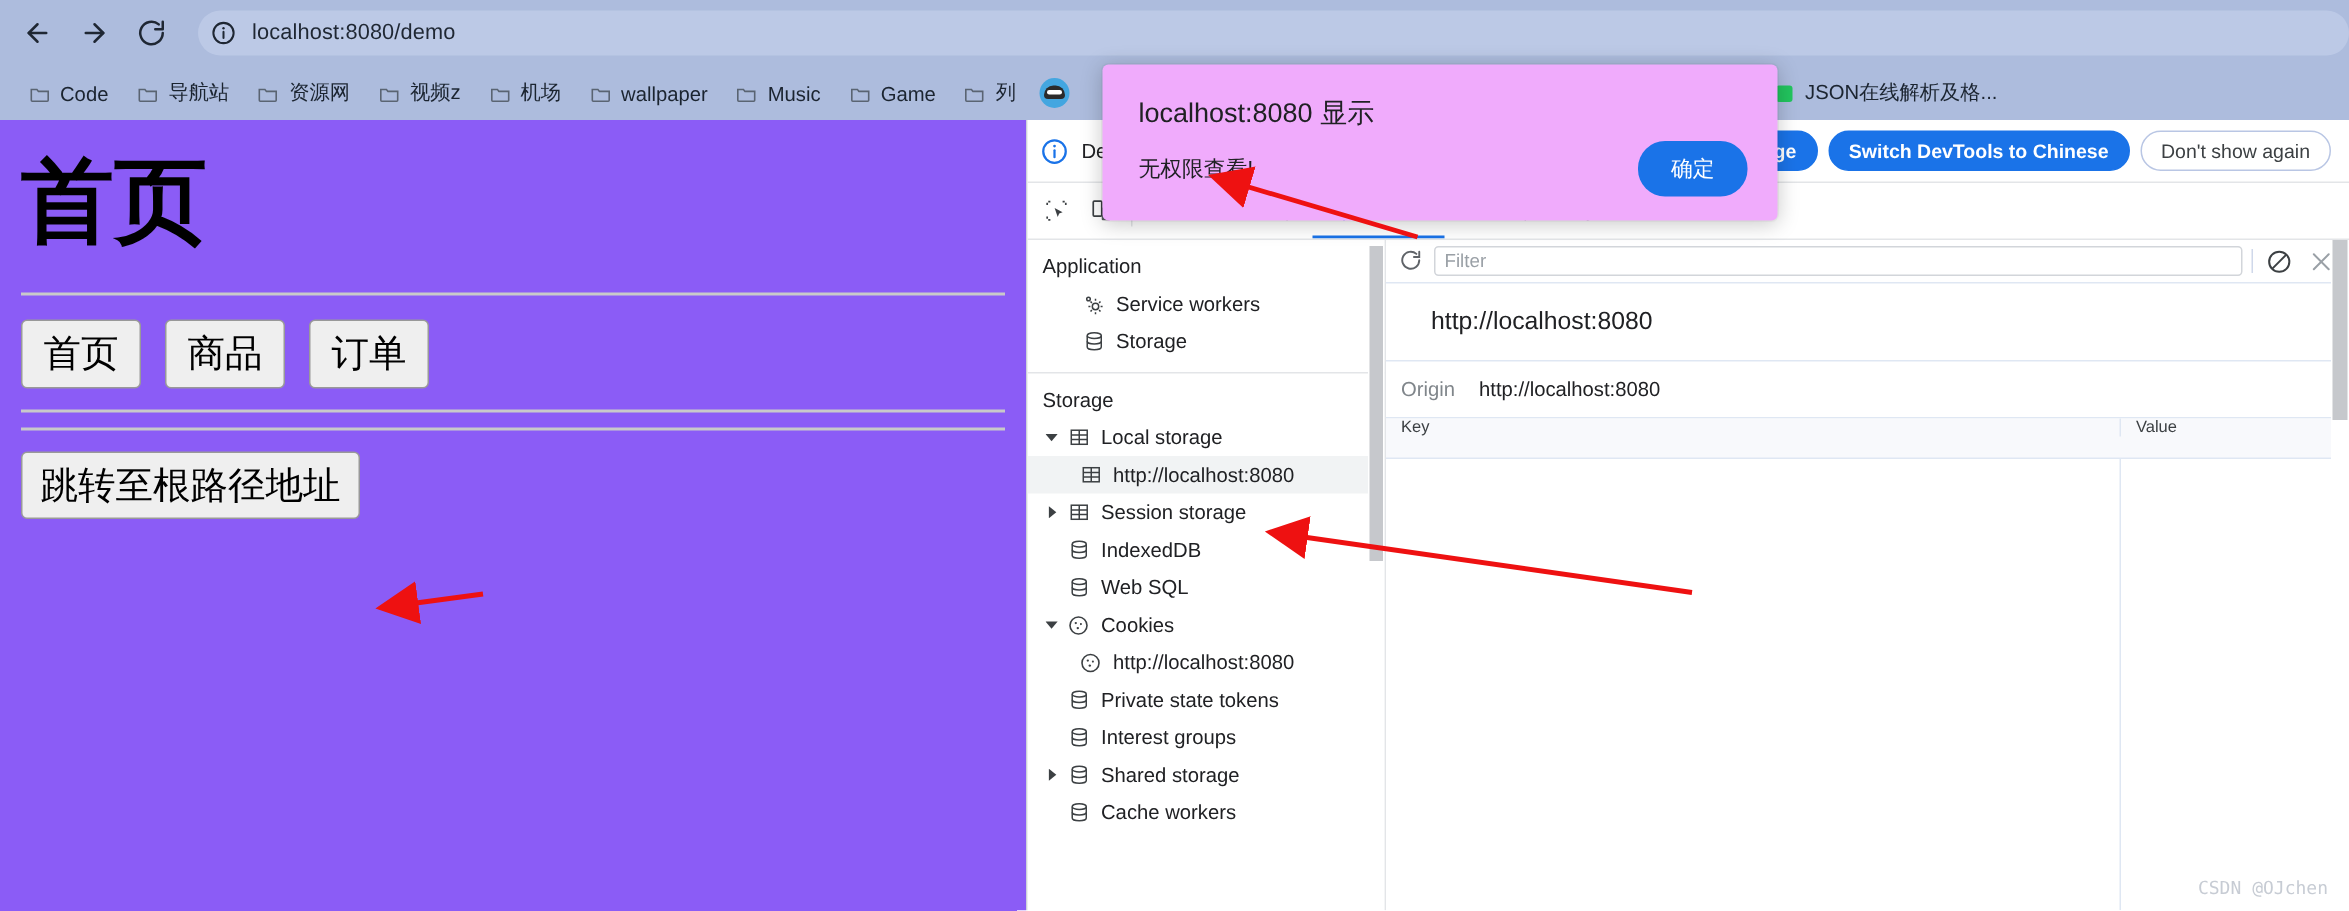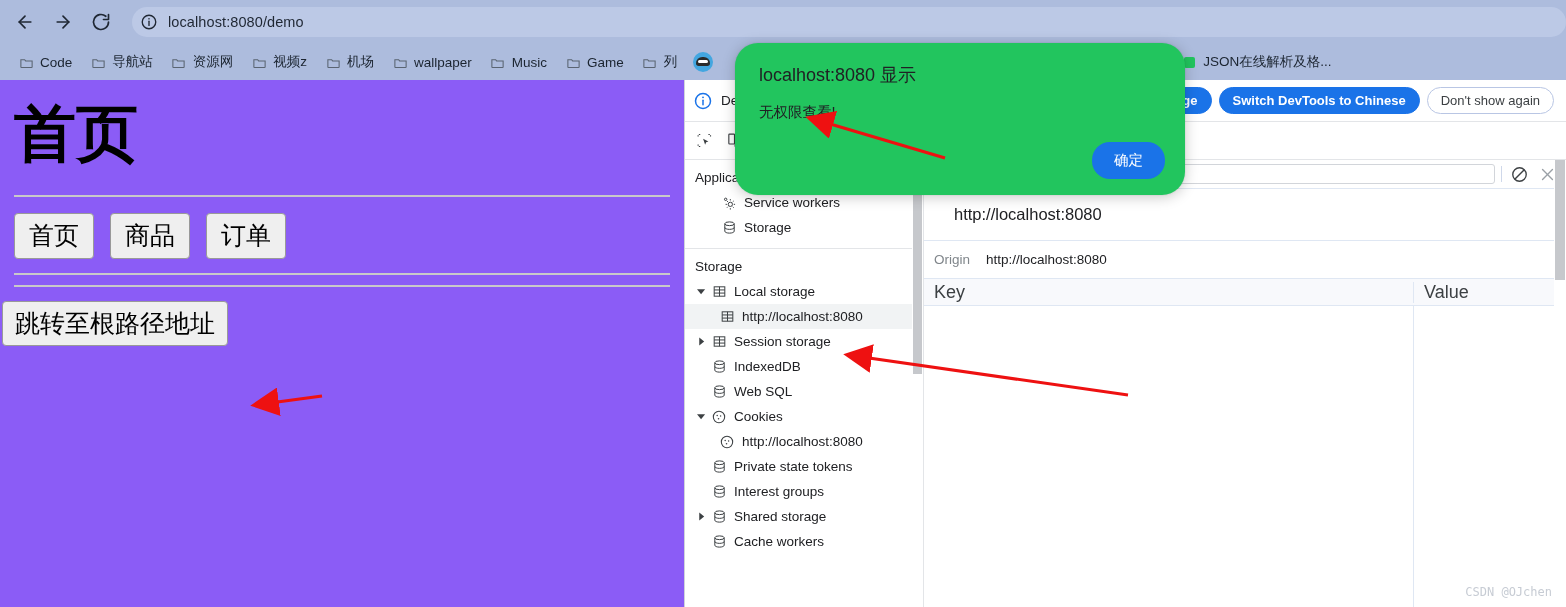--- a/index.html
+++ b/index.html
@@ -82,21 +82,21 @@
     height: 0; border: none; border-top: 2px solid #c9c9c9;
     margin: 26px 14px 0 14px;
   }
   .btn-row { margin: 16px 0 0 14px; display: flex; gap: 16px; }
   .pbtn {
     font-family: "DejaVu Sans", "Liberation Sans", sans-serif;
     font-size: 25px; padding: 6px 14px;
     background: #efefef; border: 1px solid #999; border-radius: 4px;
     color: #000; cursor: pointer; line-height: 1.25;
   }
-  .jump-wrap { margin: 14px 0 0 2px; }
+  .jump-wrap { margin: 14px 0 0 14px; }
   .jump-btn {
     font-family: "DejaVu Sans", "Liberation Sans", sans-serif;
     font-size: 25px; padding: 6px 12px;
     background: #efefef; border: 1px solid #999; border-radius: 4px;
     color: #000; cursor: pointer; line-height: 1.25;
   }
 
   
   .devtools {
     position: absolute; left: 684px; top: 80px; width: 882px; height: 527px;
@@ -174,23 +174,23 @@
     font-size: 16.5px; color: #202124; border-bottom: 1px solid #dfe7f3;
   }
   .origin-row {
     height: 38px; display: flex; align-items: center; gap: 16px;
     padding-left: 10px; border-bottom: 1px solid #dfe7f3; font-size: 13.5px;
   }
   .origin-key { color: #80868b; }
   .origin-val { color: #202124; }
 
   .kv-header {
-    height: 27px; display: flex; align-items: center;
+    height: 27px; display: flex; align-items: flex-start;
     background: #f8f9fc; border-bottom: 1px solid #dfe7f3;
-    font-size: 18px; color: #3c4043;
+    font-size: 11px; color: #3c4043;
   }
   .kv-col { display:flex; align-items:center; padding-left: 10px; }
   .kv-col.key { width: 490px; border-right: 1px solid #dfe7f3; }
   .kv-col.value { flex: 1; }
   .kv-grid { flex: 1; display: flex; }
   .kv-grid .c1 { width: 490px; border-right: 1px solid #dfe7f3; }
   .kv-grid .c2 { flex: 1; }
 
   .dt-scroll {
     position: absolute; right: 0; top: 0; width: 12px; height: 100%;
@@ -202,22 +202,22 @@
   }
   .side-scroll {
     position: absolute; right: 0; top: 0; width: 11px; height: 100%; background: #fff;
   }
   .side-scroll .thumb {
     position: absolute; left: 1px; top: 4px; width: 9px; height: 210px; background: #c6c8cc;
   }
 
   
   .alert {
-    position: absolute; left: 735px; top: 43px; width: 450px; height: 152px;
-    background: #22c55e; border-radius: 23px;
+    position: absolute; left: 735px; top: 43px; width: 450px; height: 104px;
+    background: #f0abfc; border-radius: 4px;
     box-shadow: 0 2px 14px rgba(0,0,0,.22), 0 0 0 1px rgba(0,0,0,.03);
     z-index: 40;
   }
   .alert-title {
     position: absolute; left: 24px; top: 20px;
     font-size: 18px; color: #202124;
   }
   .alert-msg {
     position: absolute; left: 24px; top: 60px;
     font-size: 14.5px; color: #202124;

